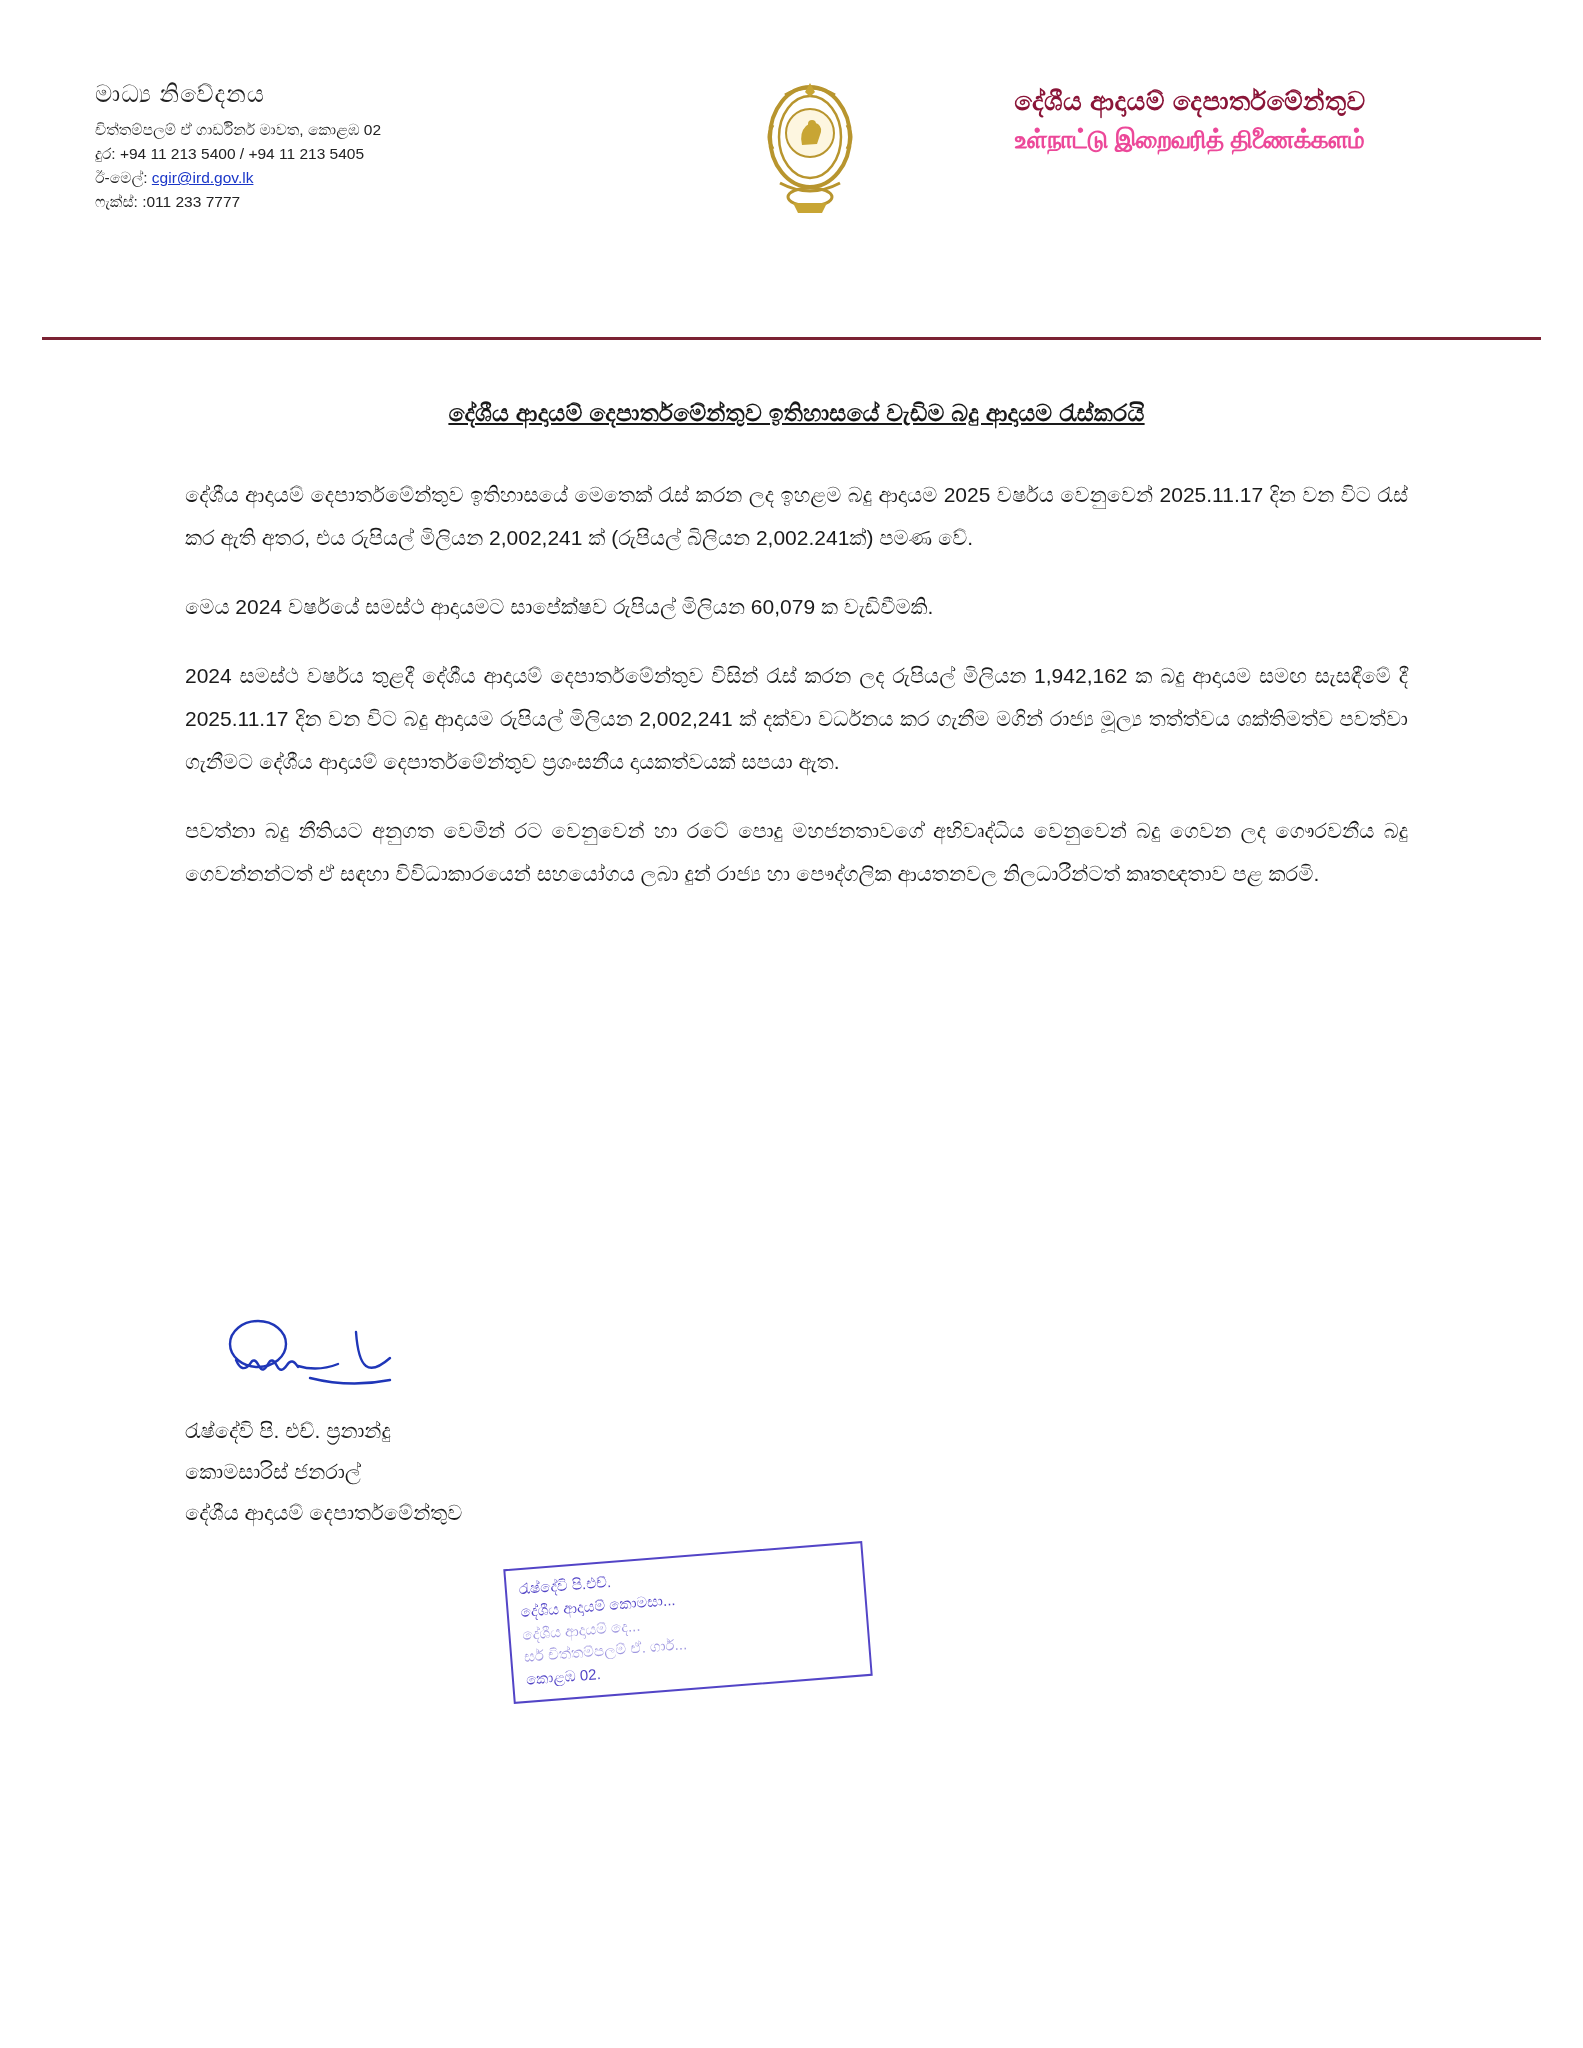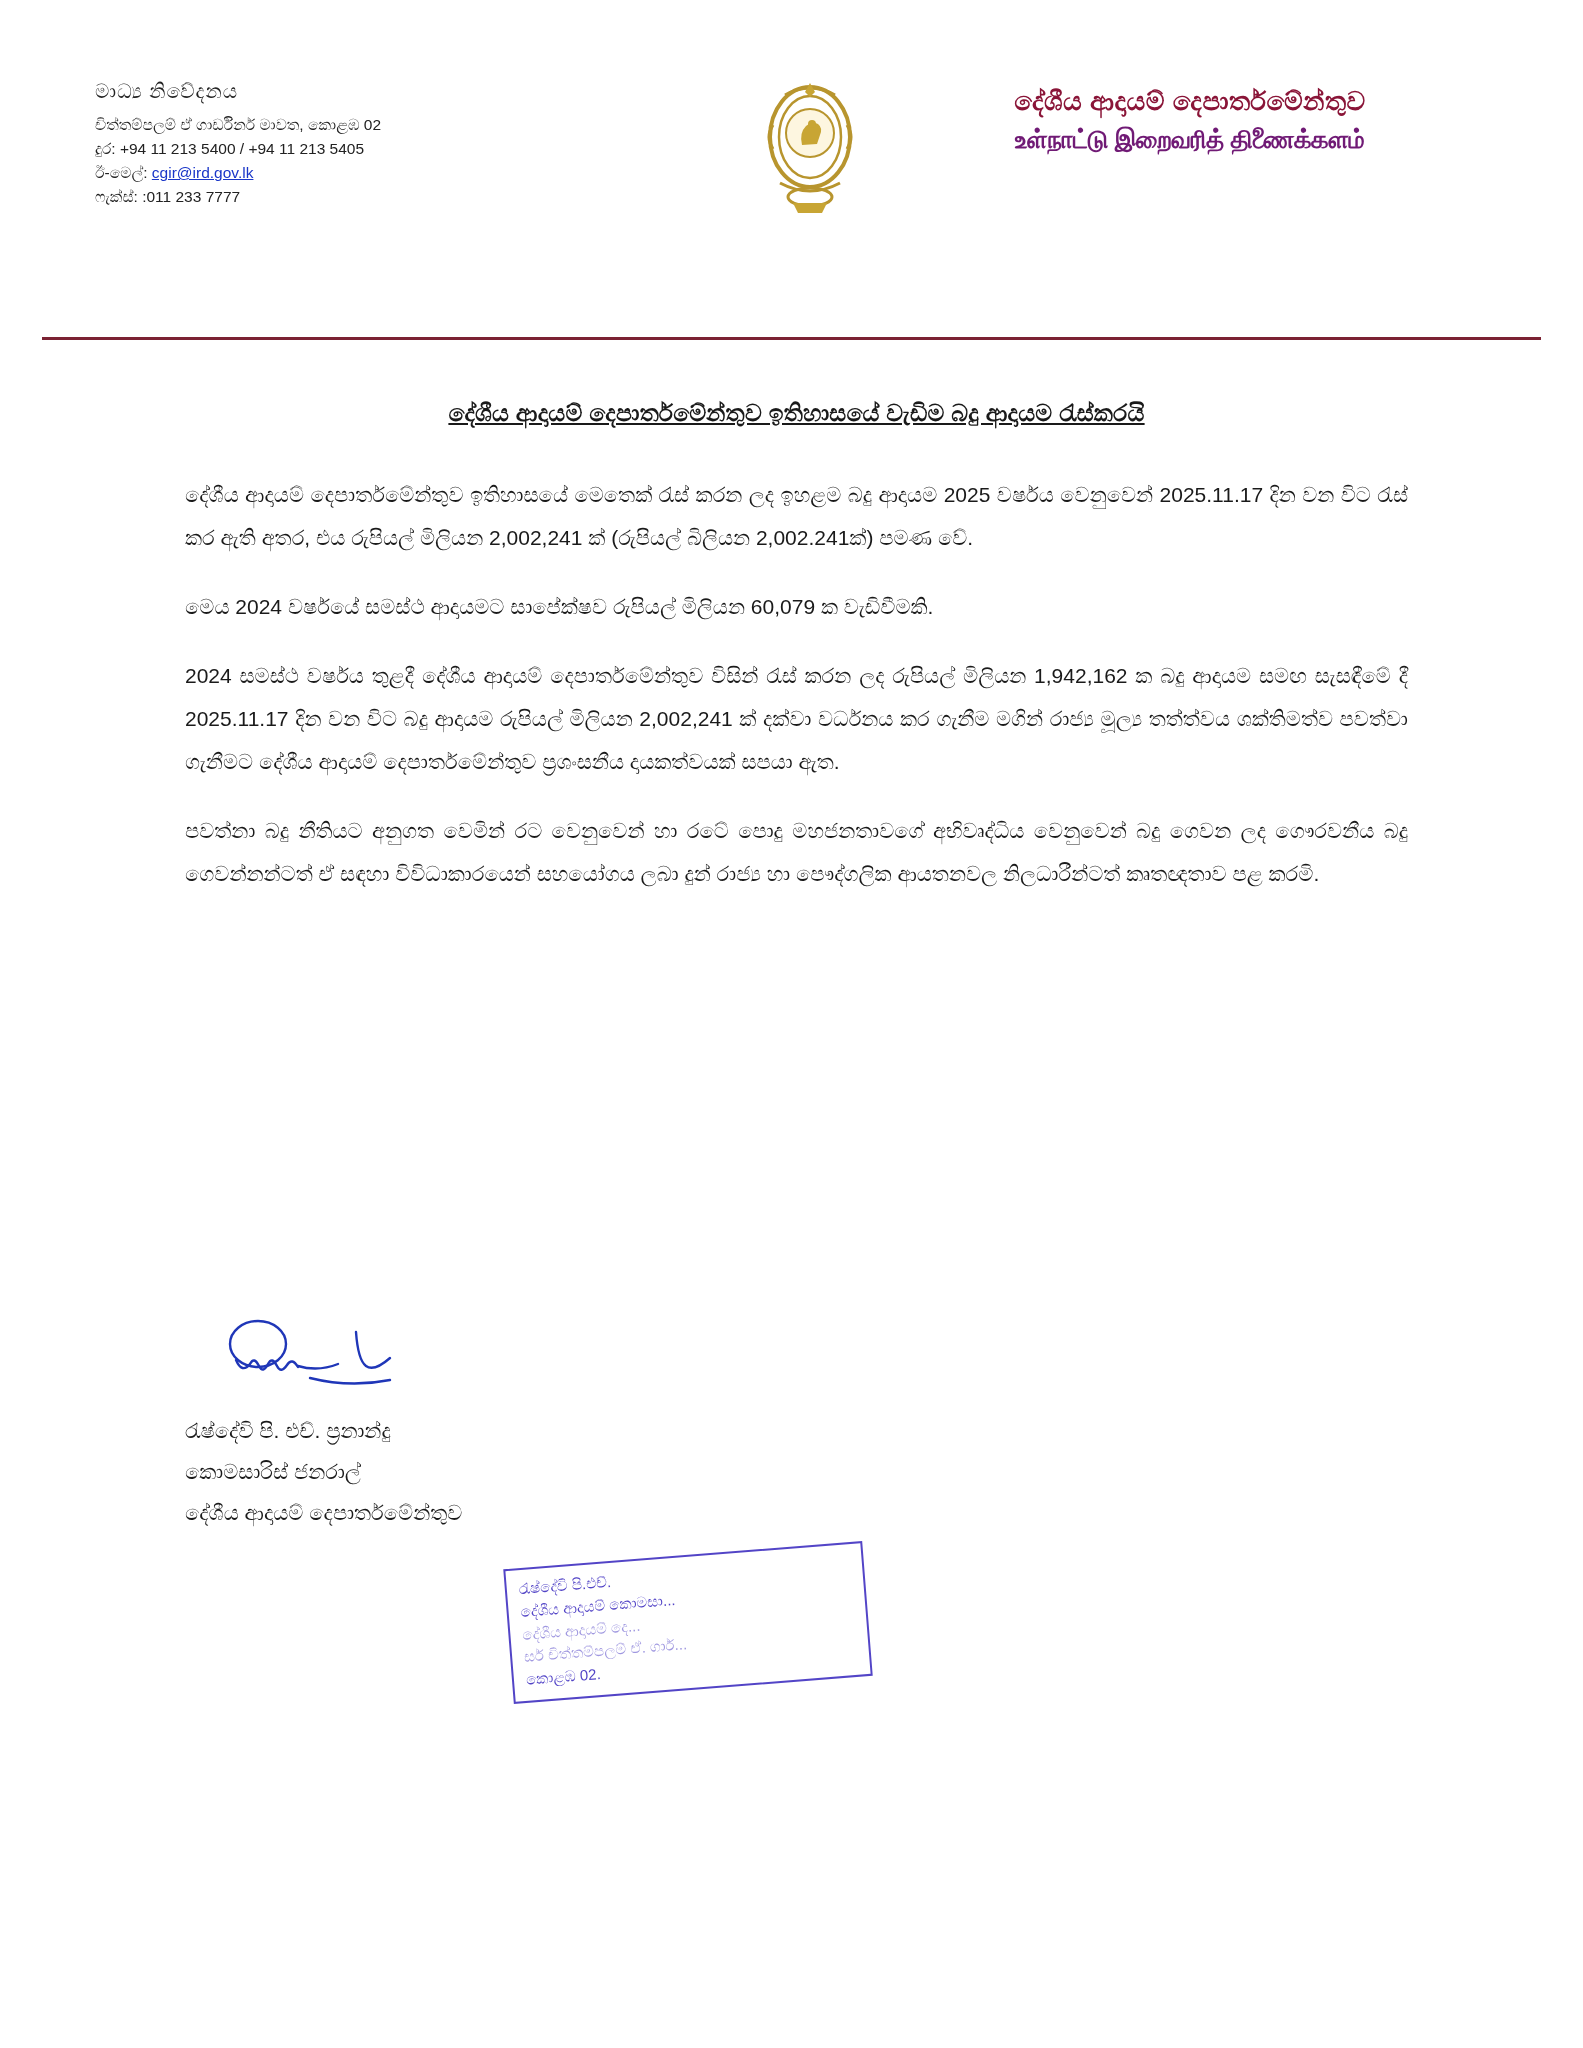--- a/index.html
+++ b/index.html
@@ -26,21 +26,21 @@
     right: 95px;
     height: 160px;
   }
   .hdr-left {
     position: absolute;
     left: 0;
     top: 0;
     width: 560px;
   }
   .hdr-left .title-si {
-    font-size: 20px;
+    font-size: 24px;
     letter-spacing: 1px;
     color: #222;
     margin-bottom: 10px;
   }
   .hdr-left .addr {
     font-size: 15.5px;
     color: #222;
     line-height: 1.55;
   }
   .hdr-left .addr .lbl { white-space: nowrap; }
@@ -67,21 +67,21 @@
   }
   .hdr-right .si {
     font-size: 26px;
     color: #8a1538;
     font-weight: bold;
     letter-spacing: .5px;
     line-height: 1.5;
   }
   .hdr-right .ta {
     font-size: 25px;
-    color: #701a75;
+    color: #ec4899;
     font-weight: bold;
     line-height: 1.5;
   }
   .hdr-right .en {
     font-size: 23px;
     color: #8a1538;
     font-weight: bold;
     letter-spacing: .6px;
     margin-top: 4px;
   }

